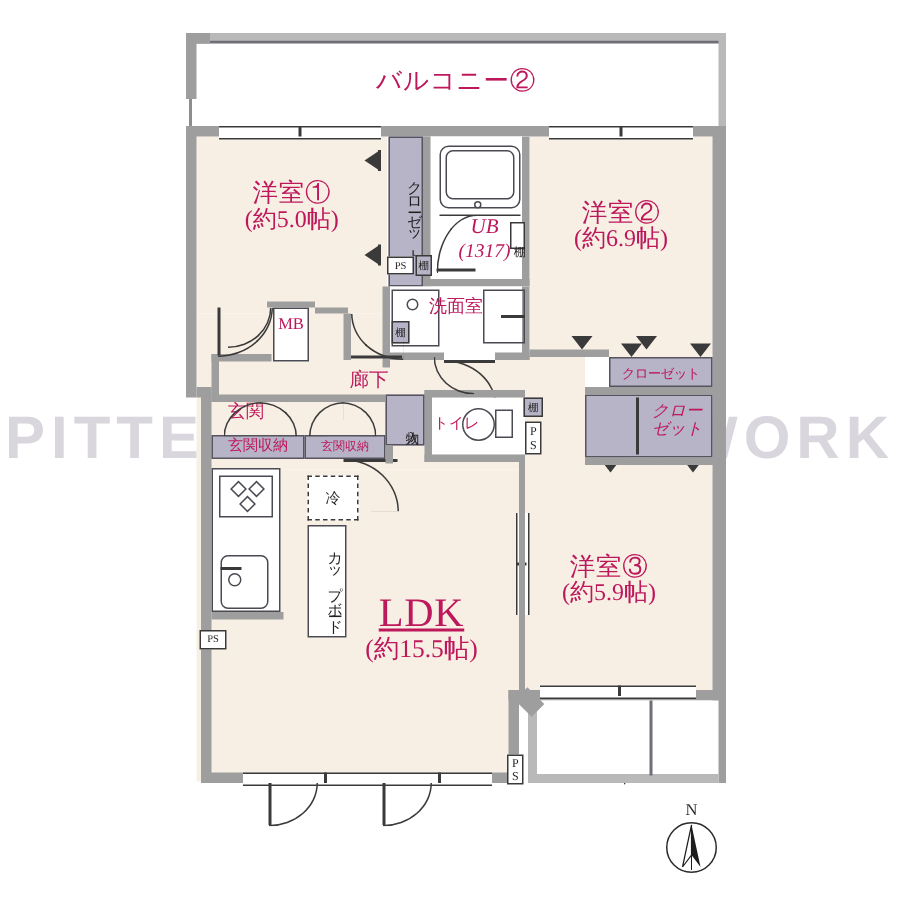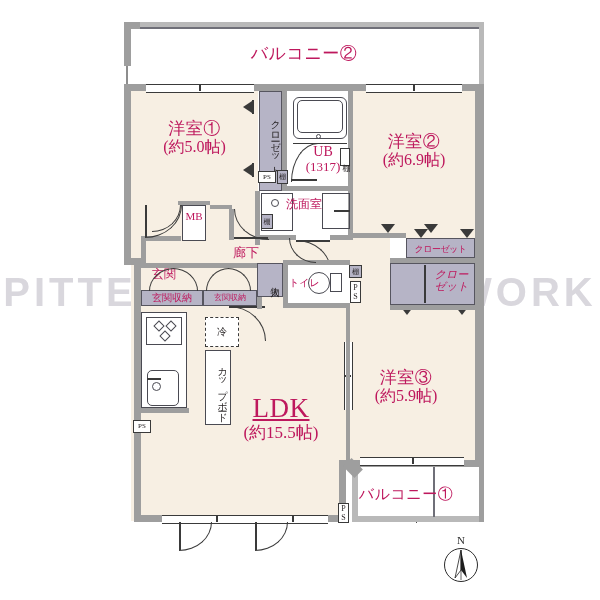--- a/index.html
+++ b/index.html
@@ -104,21 +104,20 @@
   <div class="wall" style="left:475px;top:84px;width:9px;height:438px;"></div>
   <div class="wall" style="left:134px;top:515px;width:212px;height:7px;"></div>
   <div class="wall" style="left:339px;top:460px;width:7px;height:62px;"></div>
   <div class="wall" style="left:339px;top:460px;width:140px;height:7px;"></div>
 
   <div class="room white" style="left:346px;top:467px;width:133px;height:55px;"></div>
   <div class="wall" style="left:352px;top:467px;width:6px;height:55px;background:#b9b9b9;"></div>
   <div class="wall" style="left:352px;top:516px;width:127px;height:6px;background:#b9b9b9;"></div>
   <div class="wall" style="left:345px;top:462px;width:16px;height:12px;transform:rotate(45deg);transform-origin:center;"></div>
   <div class="wallthin" style="left:433px;top:467px;width:2px;height:50px;background:#6f6f78;"></div>
-  <div class="lbl ctr roomname" style="left:346px;top:486px;width:120px;font-size:15px;">バルコニー①</div>
 
   <div class="tagv" style="left:338px;top:503px;width:11px;height:20px;">PS</div>
 
   <div class="sash" style="left:146px;top:84px;width:108px;height:7px;"></div>
   <div class="mull" style="left:199px;top:84px;width:1.5px;height:7px;"></div>
 
   <div class="sash" style="left:366px;top:84px;width:96px;height:7px;"></div>
   <div class="mull" style="left:413px;top:84px;width:1.5px;height:7px;"></div>
 
   <div class="sashv" style="left:344px;top:342px;width:7px;height:68px;"></div>
@@ -170,21 +169,21 @@
   <div class="wall" style="left:282px;top:186px;width:71px;height:5px;"></div>
   <div class="wall" style="left:348px;top:91px;width:5px;height:100px;"></div>
 
   <div class="blk" style="left:293px;top:97px;width:54px;height:42px;border-radius:6px;border-width:1.4px;"></div>
   <div class="blk" style="left:297px;top:100px;width:46px;height:33px;border-radius:5px;"></div>
   <div class="blk" style="left:316px;top:134px;width:5px;height:5px;border-radius:50%;"></div>
 
   <div class="wallthin" style="left:293px;top:143px;width:54px;height:1.4px;background:#3a3a3a;"></div>
   <div class="arc arc-tl" style="left:291px;top:143px;width:26px;height:38px;"></div>
   <div class="leaf" style="left:291px;top:179px;width:26px;height:1.6px;"></div>
-  <div class="lbl ctr" style="left:295px;top:144px;width:56px;">
+  <div class="lbl ctr" style="left:295px;top:144px;width:56px;font-style:italic;">
     <div style="font-size:14px;">UB</div>
     <div style="font-size:13px;">(1317)</div>
   </div>
 
   <div class="tagv" style="left:340px;top:148px;width:10px;height:18px;">棚</div>
 
   <div class="tag" style="left:258px;top:171px;width:18px;height:12px;font-size:7px;">PS</div>
   <div class="shelfbox" style="left:277px;top:170px;width:11px;height:14px;font-size:7px;">棚</div>
 
   <div class="room white" style="left:260px;top:191px;width:93px;height:49px;"></div>

